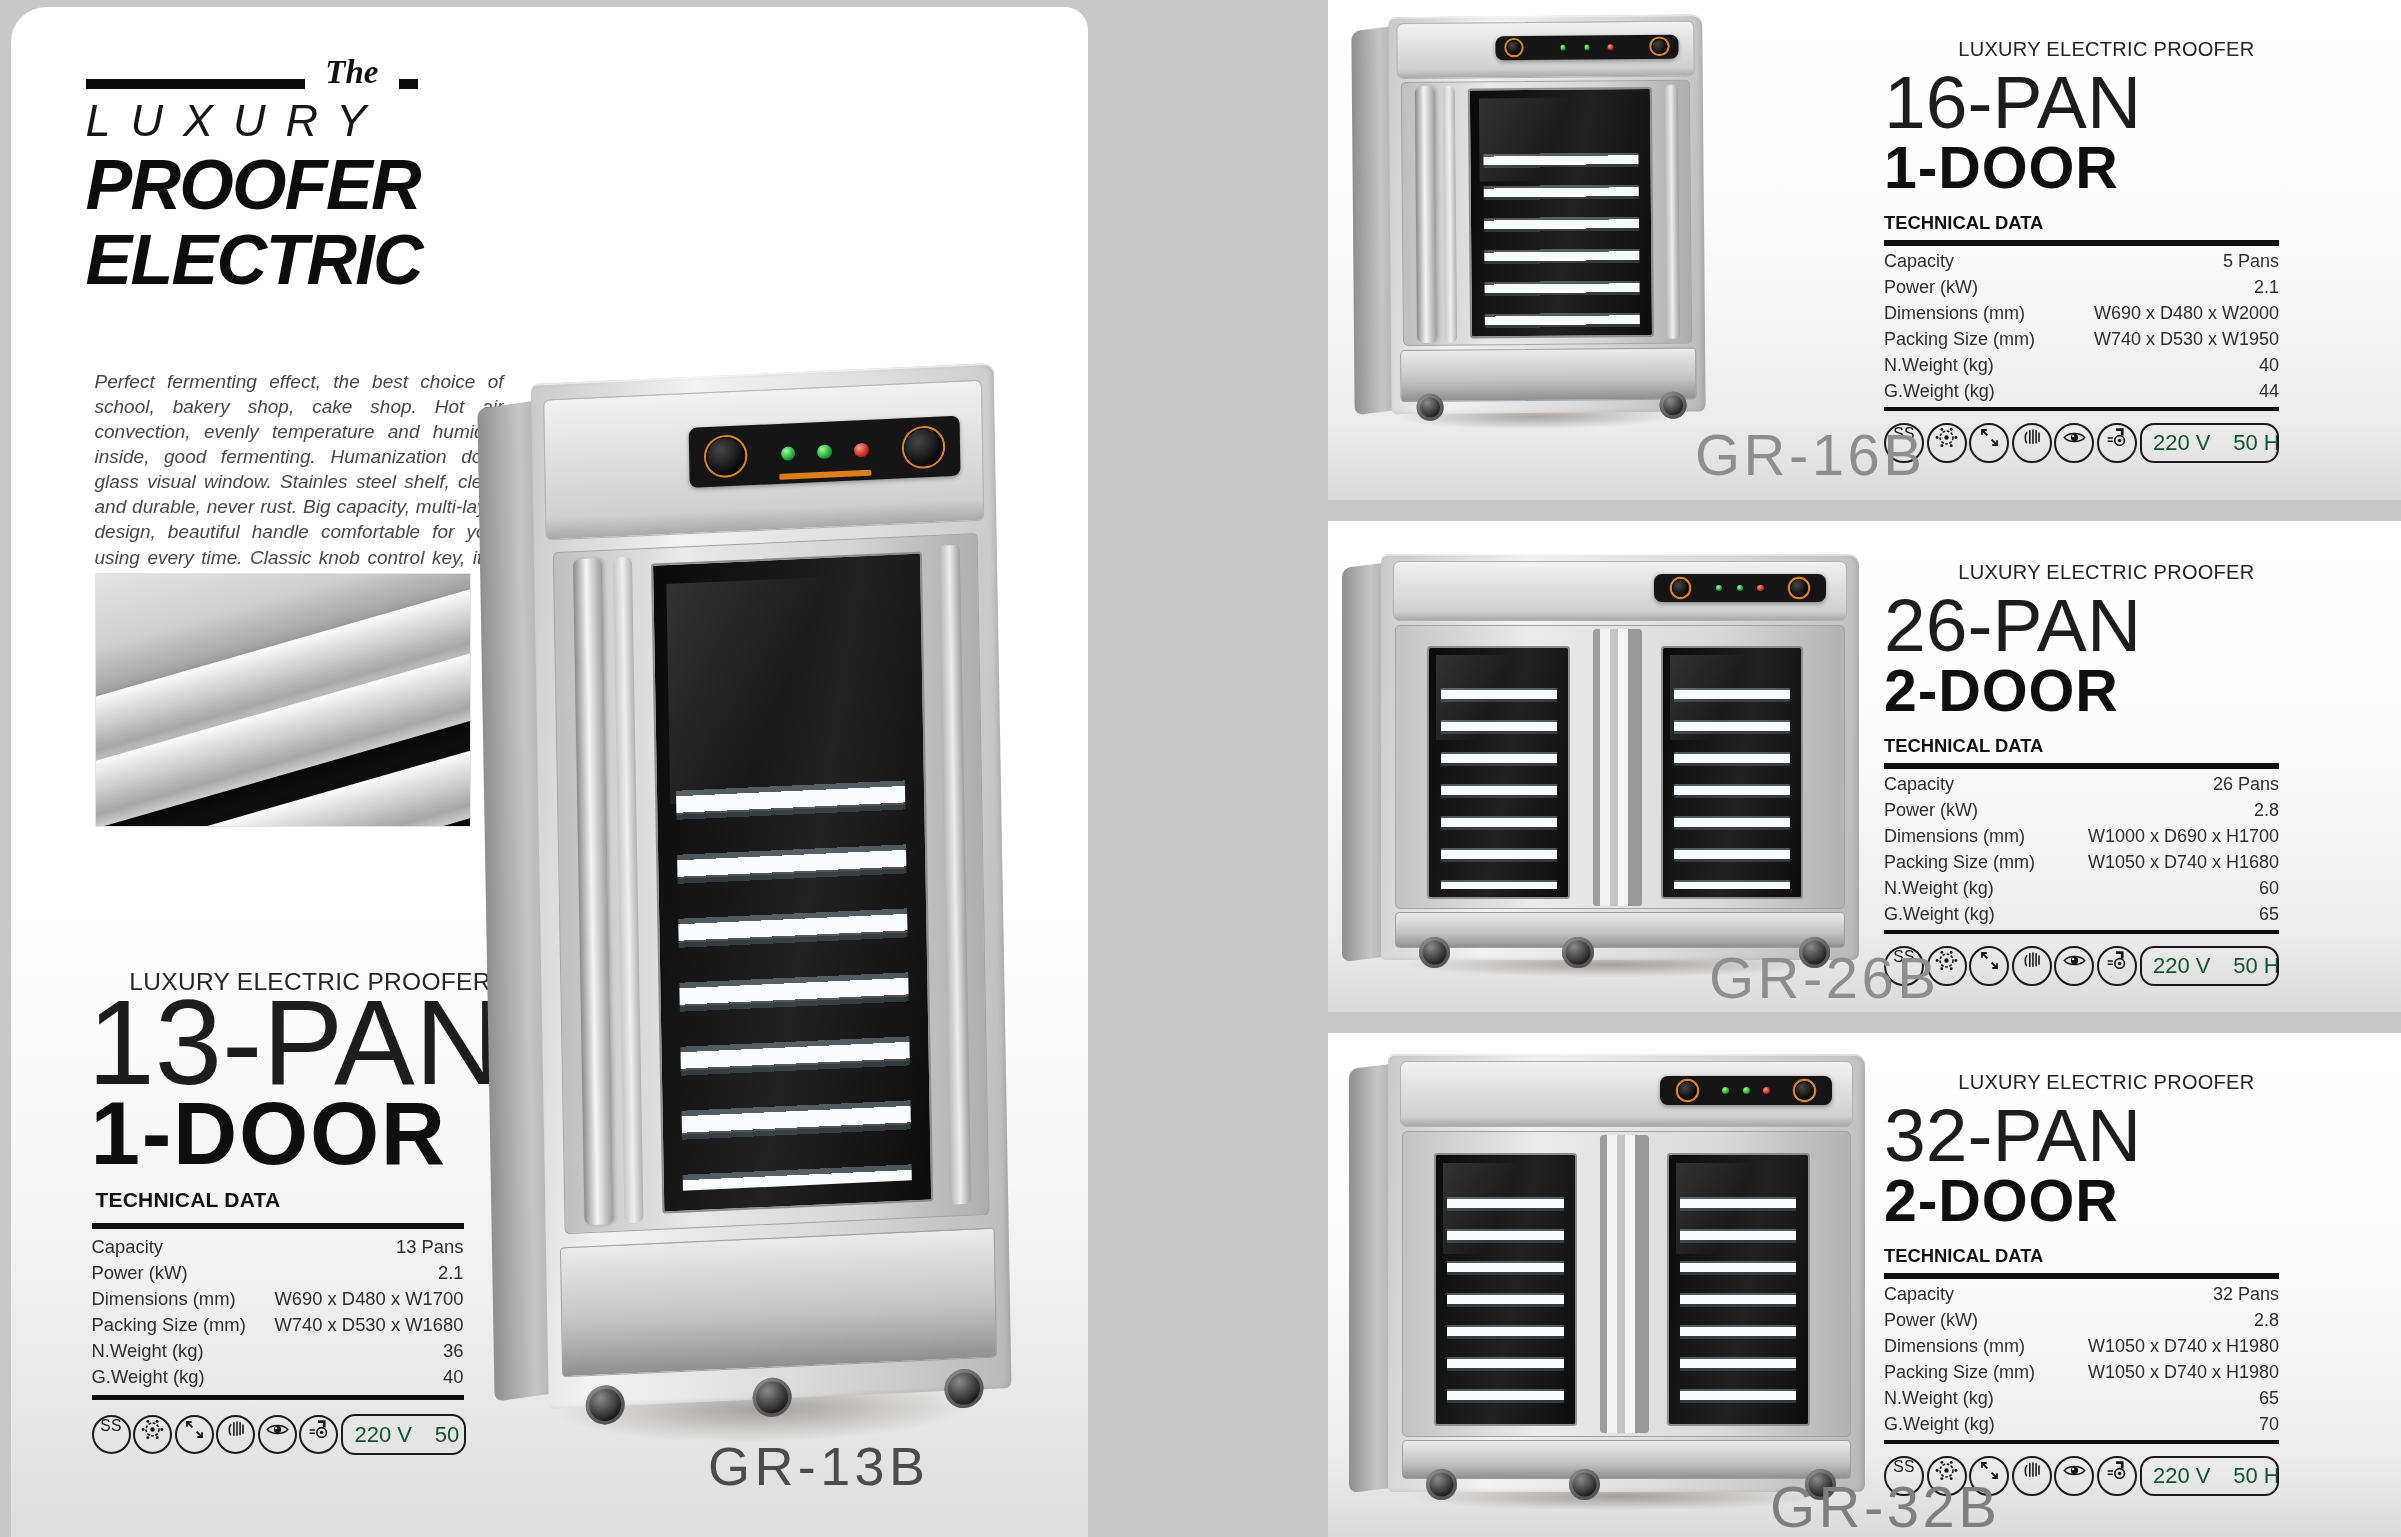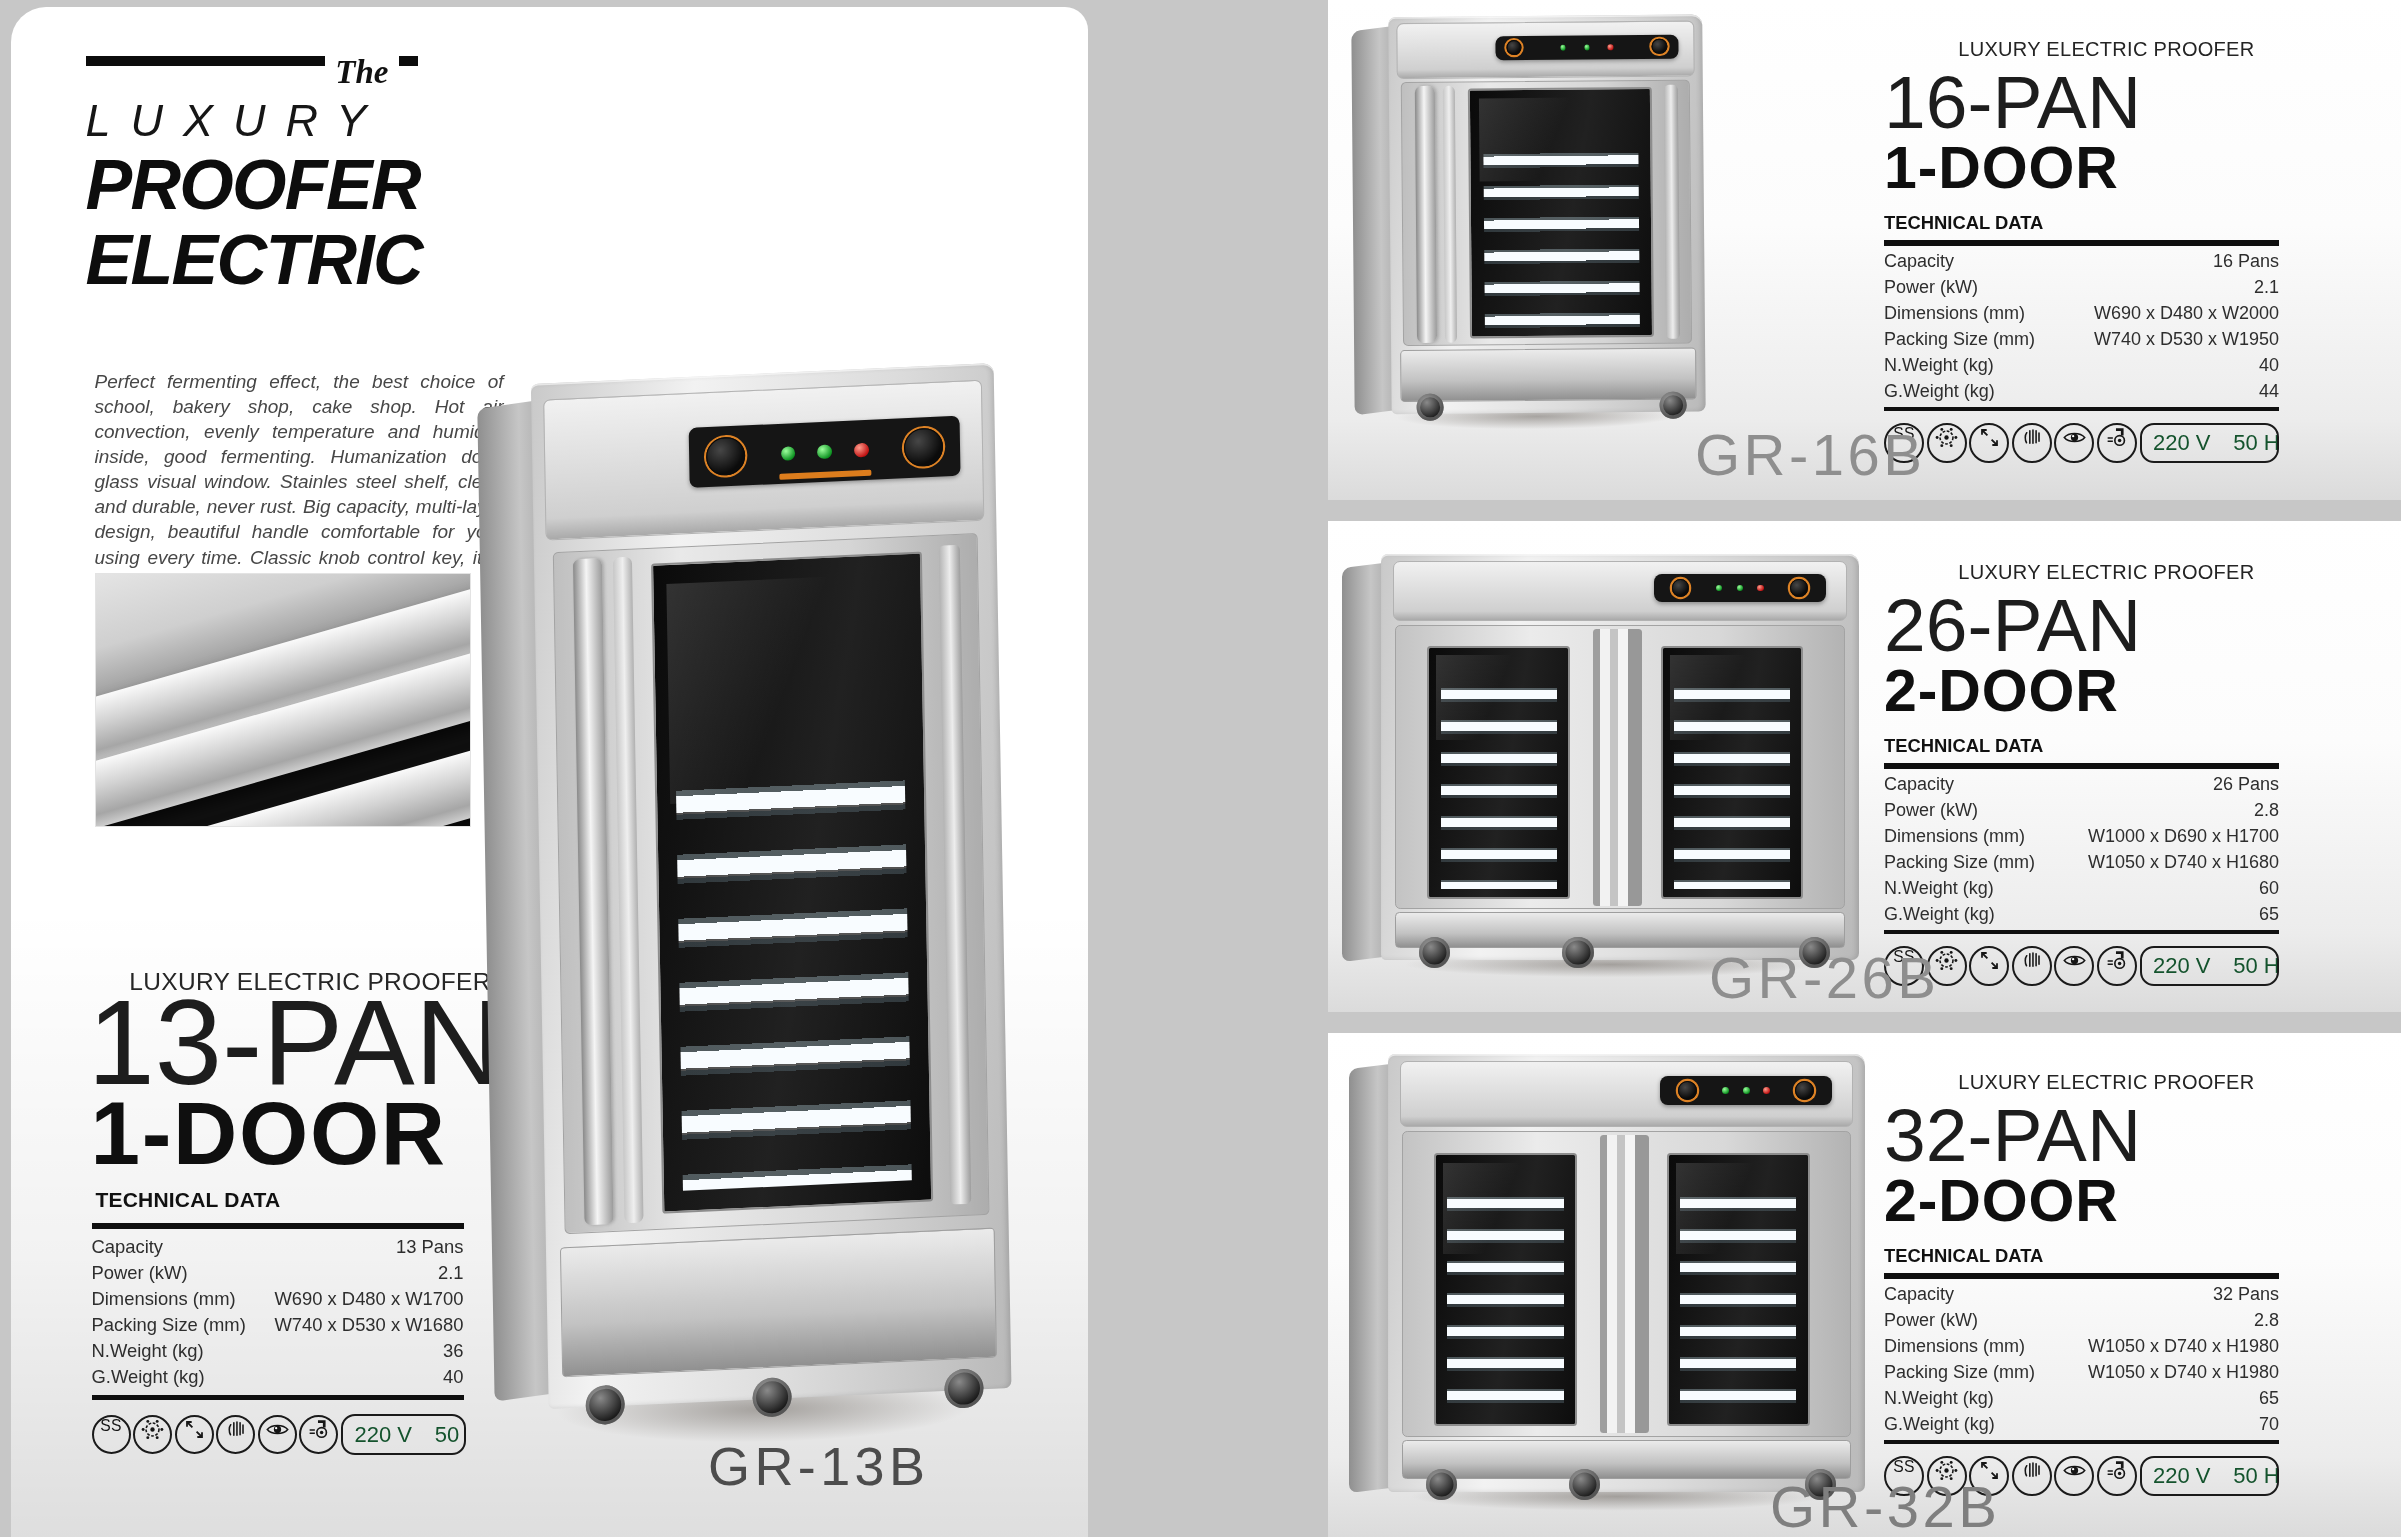--- a/index.html
+++ b/index.html
@@ -5,21 +5,21 @@
   html,body{margin:0;padding:0}
   body{background:#c7c7c7;font-family:"Liberation Sans",sans-serif;color:#111}
   .stage{position:relative;width:2401px;height:1537px;background:#c7c7c7;overflow:hidden}
 
   
   .left-page{position:absolute;left:10.5px;top:7px;width:1077px;height:1530px;background:#fff;border-radius:35px 23px 0 0}
   .left-page .fade{position:absolute;left:0;right:0;bottom:0;height:629px;
     background:linear-gradient(180deg,rgba(0,0,0,0) 0%,rgba(0,0,0,.05) 55%,rgba(0,0,0,.13) 100%);pointer-events:none}
 
   .brand{position:absolute;left:75px;top:49px;width:332px}
-  .the-row{display:flex;align-items:flex-start;gap:10px}
+  .the-row{display:flex;align-items:flex-end;gap:20px}
   .bar{height:9.6px;background:#0c0c0c}
   .bar.long{flex:1}
   .bar.short{width:19px}
   .the{font-family:"Liberation Serif",serif;font-style:italic;font-weight:bold;font-size:33px;line-height:1}
   .luxury{margin-top:8.7px;font-style:italic;font-size:45px;letter-spacing:20px;white-space:nowrap;color:#161616;line-height:1}
   .big-title{font-style:italic;font-weight:bold;font-size:70px;line-height:.92;letter-spacing:-1.7px;margin-top:10.5px;color:#0d0d0d}
 
   .desc{position:absolute;left:84px;top:362px;width:409px;font-style:italic;font-size:19px;line-height:1.32;color:#474747;text-align:justify}
 
   .inset{position:absolute;left:84px;top:566px;width:374px;height:252px;background:#101010;overflow:hidden;border:0.9px solid #e3e3e3}
@@ -412,21 +412,21 @@
 
   <div id="tb16" class="tblock">
     <div class="t-series">LUXURY ELECTRIC PROOFER</div>
     <div class="t-pans">16-PAN</div>
     <div class="t-doors">1-DOOR</div>
     <div class="t-tech">TECHNICAL DATA</div>
     <div class="t-rule"></div>
     <div class="t-specs">
         <div class="spec-row">
           <span class="spec-label">Capacity</span>
-          <span class="spec-value">16 Pans</span>
+          <span class="spec-value">5 Pans</span>
         </div>
         <div class="spec-row">
           <span class="spec-label">Power (kW)</span>
           <span class="spec-value">2.1</span>
         </div>
         <div class="spec-row">
           <span class="spec-label">Dimensions (mm)</span>
           <span class="spec-value">W690 x D480 x W2000</span>
         </div>
         <div class="spec-row">

